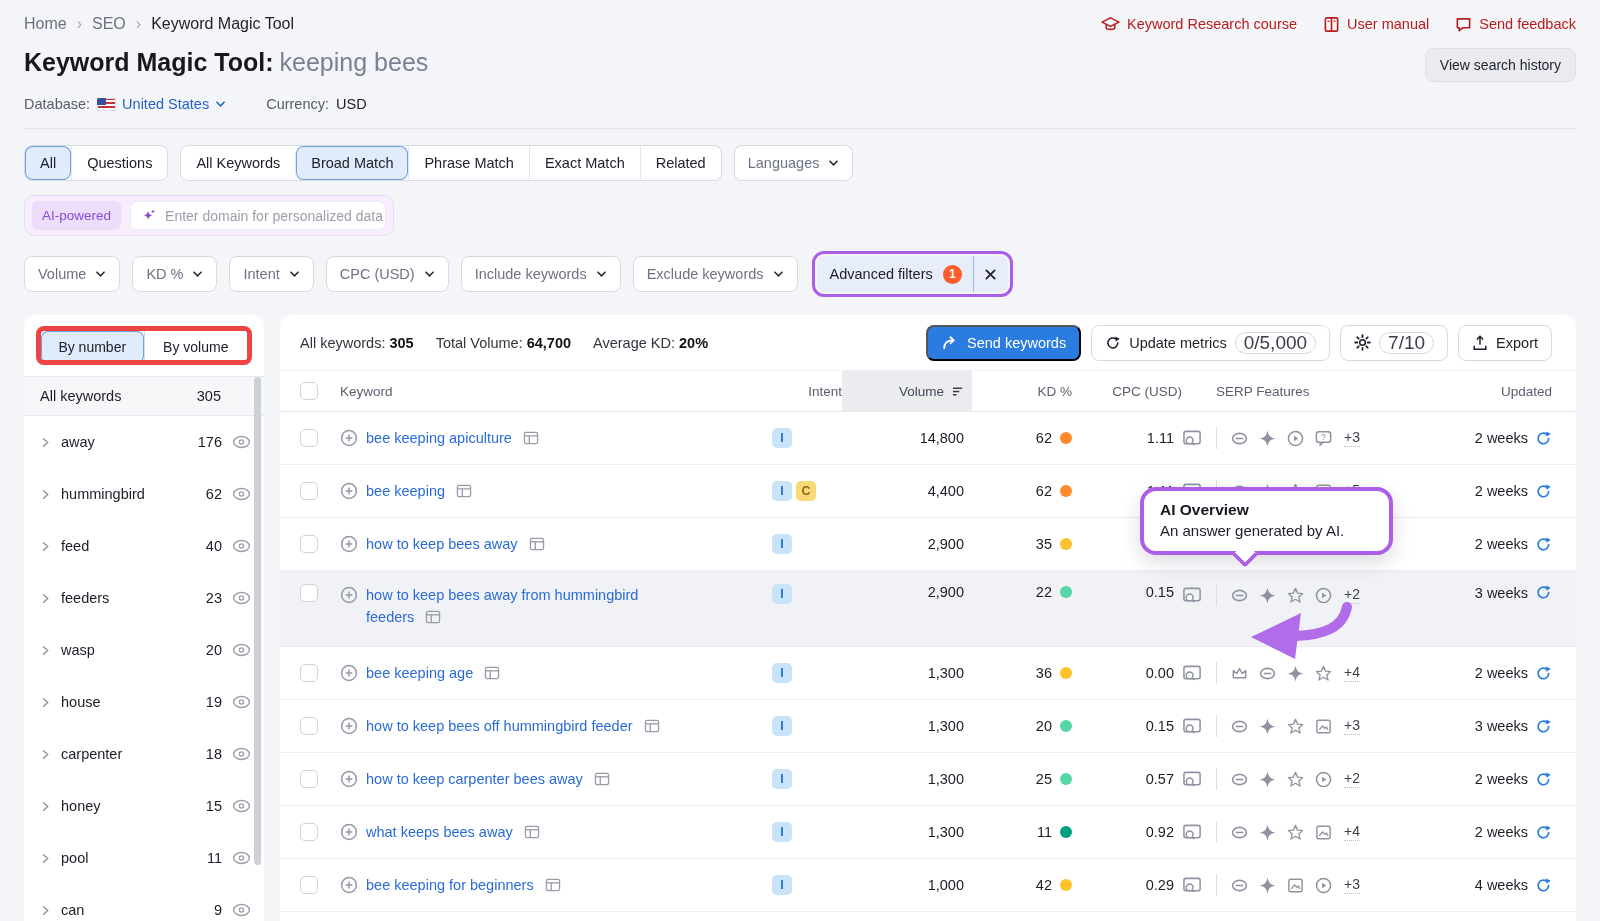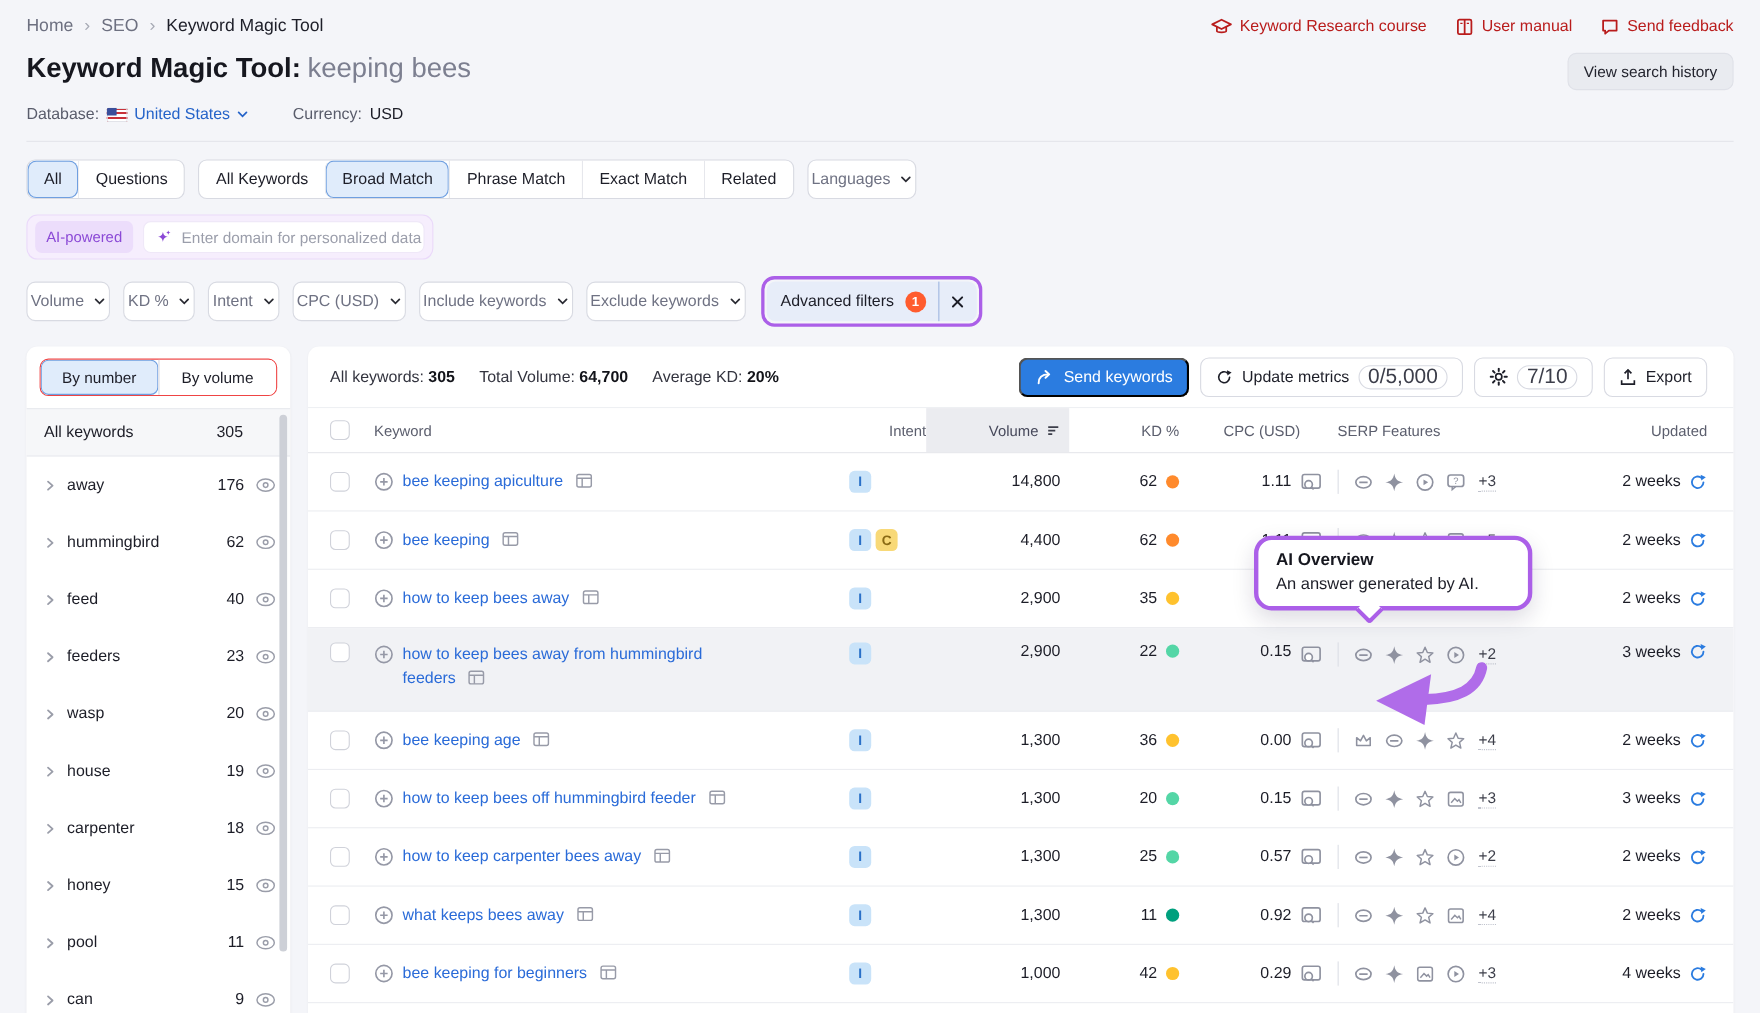--- a/index.html
+++ b/index.html
@@ -37,21 +37,21 @@
 
   
   .tabsrow { display:flex; gap:12px; margin:16px 24px 0; align-items:center; }
   .tabgroup { display:inline-flex; background:#fff; border:1px solid #d8dae2; border-radius:8px; }
   .tab { padding:0 15px; height:34px; display:flex; align-items:center; font-size:14.5px; color:#1d1e28;
          border-left:1px solid #e6e7ec; cursor:pointer; }
   .tab:first-child { border-left:none; border-top-left-radius:8px; border-bottom-left-radius:8px; }
   .tab:last-child { border-top-right-radius:8px; border-bottom-right-radius:8px; }
   .tab.sel { background:#e0ecfb; box-shadow:inset 0 0 0 1px #6f9fe0; border-radius:8px; }
   .dropbtn { display:inline-flex; align-items:center; gap:9px; background:#fff; border:1px solid #d8dae2;
-             border-radius:8px; height:36px; padding:0 3px; font-size:14.5px; color:#6f7283; cursor:pointer; }
+             border-radius:8px; height:36px; padding:0 13px; font-size:14.5px; color:#6f7283; cursor:pointer; }
   .dropbtn .chev { color:#2a2b33; }
   .tabsrow .dropbtn { height:36px; }
 
   .airow { display:inline-flex; align-items:center; gap:9px; margin:14px 24px 0; background:#f6eefd;
            border:1px solid #ead9fa; border-radius:10px; padding:5px 7px; }
   .aibadge { background:#ecddfb; color:#8b49d6; border-radius:6px; height:29px; display:flex; align-items:center;
              padding:0 10px; font-size:13.5px; }
   .aiinput { background:#fff; border:1px solid #efe8f8; border-radius:7px; height:29px; width:256px;
              display:flex; align-items:center; gap:8px; padding:0 10px; cursor:text; }
   .aiinput .ph { color:#9b9eab; font-size:14px; white-space:nowrap; }
@@ -65,21 +65,21 @@
               font-weight:700; display:flex; align-items:center; justify-content:center; }
   .advdiv { width:1px; height:36px; background:#9fb6e0; margin-left:11px; }
   .advclose { width:34px; height:36px; display:flex; align-items:center; justify-content:center;
               color:#1d1e28; cursor:pointer; }
 
   
   .content { display:flex; gap:16px; margin:18px 24px 0; height:621px; }
   .card { background:#fff; border-radius:10px; box-shadow:0 1px 2px rgba(24,27,40,.05); }
 
   .sidebar { width:240px; display:flex; flex-direction:column; overflow:hidden; position:relative; }
-  .side-toggle { display:flex; border:1px solid #ef4444; border-radius:8px; margin:11px 12px; overflow:hidden; }
+  .side-toggle { display:flex; border:5px solid #ef4444; border-radius:8px; margin:11px 12px; overflow:hidden; }
   .sbtn { flex:1; height:32px; display:flex; align-items:center; justify-content:center; font-size:14px;
           color:#1d1e28; background:#fff; cursor:pointer; }
   .sbtn + .sbtn { border-left:1px solid #d8dae2; }
   .sbtn.sel { background:#e0ecfb; box-shadow:inset 0 0 0 1px #6f9fe0; border-radius:7px; }
   .side-all { background:#f6f7f9; border-top:1px solid #e8e9ee; border-bottom:1px solid #e8e9ee; height:44px;
               display:flex; align-items:center; padding:0 16px; font-size:14.5px; }
   .side-all .cnt { margin-left:auto; padding-right:27px; }
   .side-list { flex:1; position:relative; }
   .side-item { height:52px; display:flex; align-items:center; gap:10px; padding:0 13px 0 16px;
                font-size:14.5px; cursor:pointer; }

